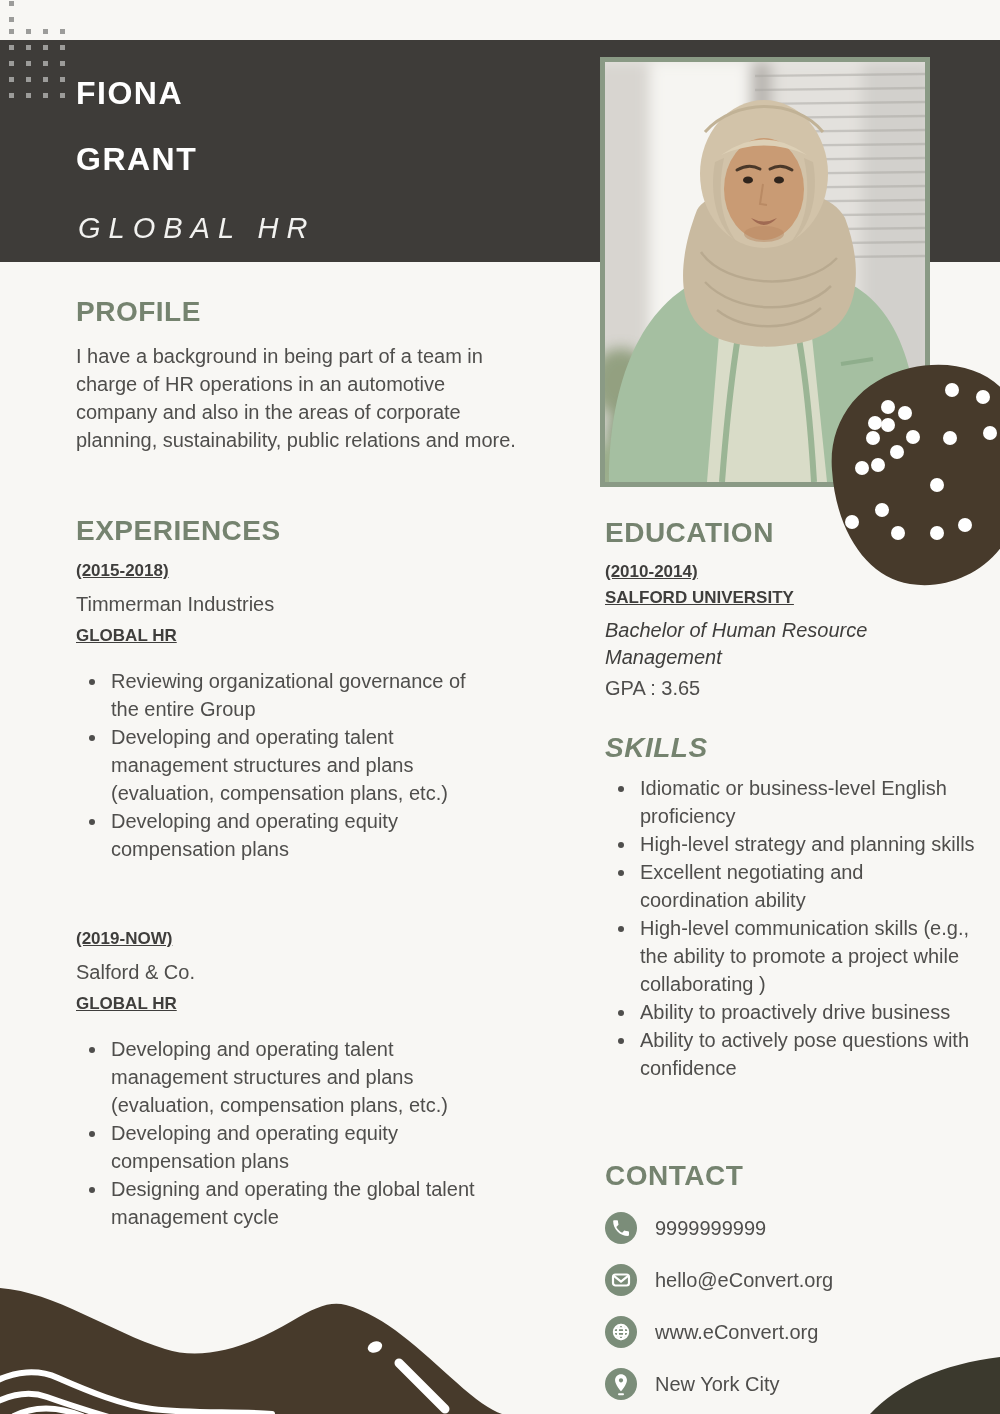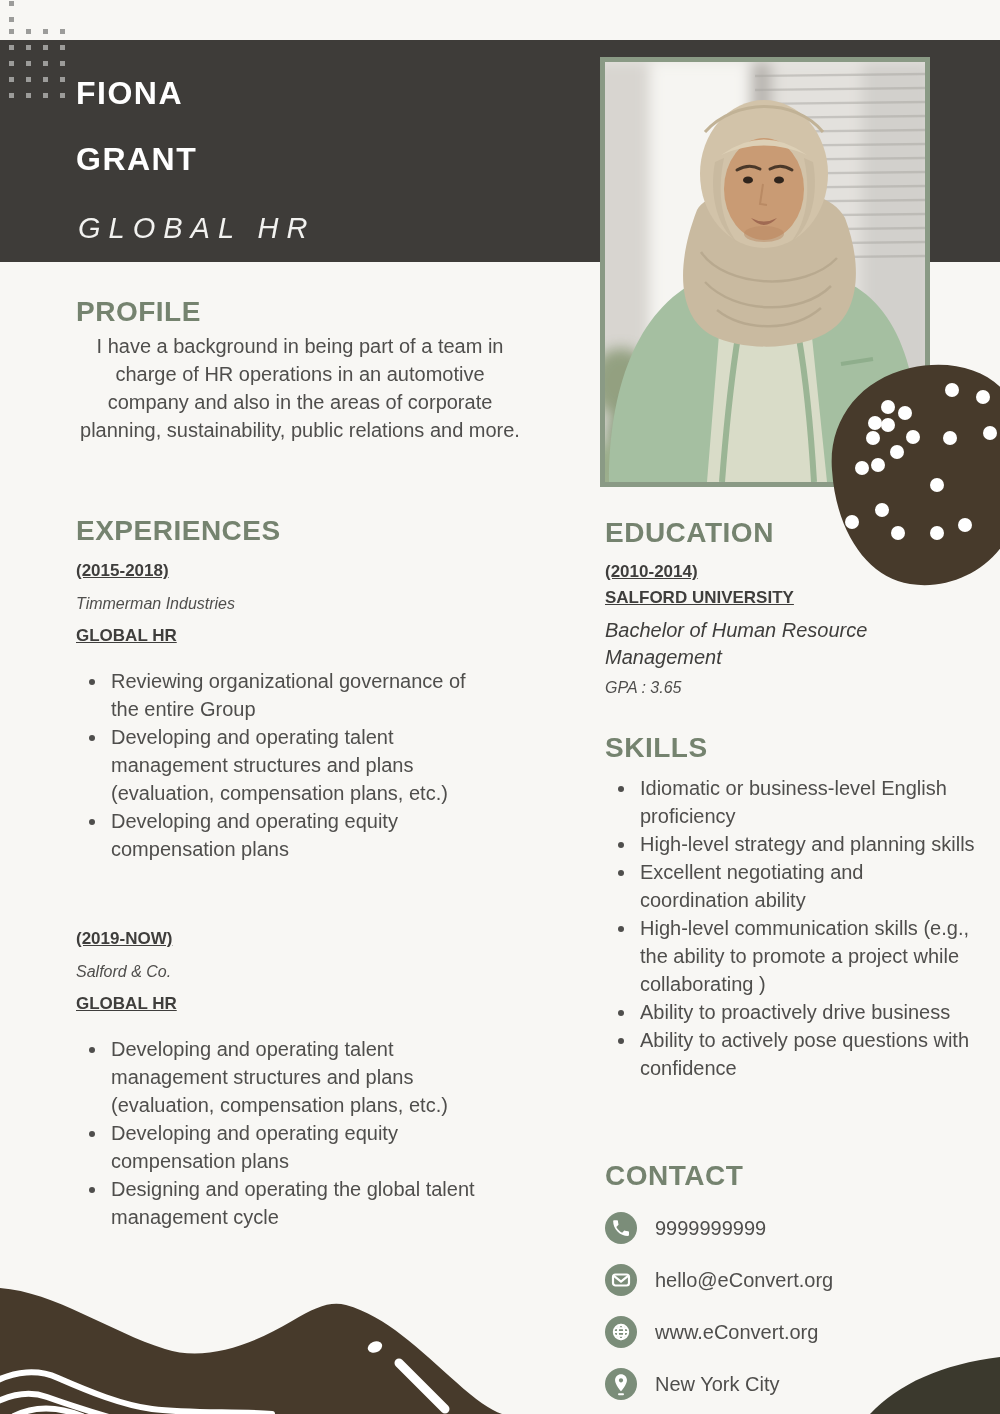--- a/index.html
+++ b/index.html
@@ -31,40 +31,40 @@
   
   .photo{position:absolute;left:600px;top:57px;width:330px;height:430px;border:5px solid var(--photo-border);z-index:3;background:#e7e5e1;}
   .photo svg{display:block;}
   
   .blob-right{position:absolute;left:818px;top:352px;z-index:4;}
   
   .sec-h{font-size:28px;line-height:32px;font-weight:700;color:var(--accent-green);letter-spacing:.5px;}
   .abs{position:absolute;z-index:5;}
   .body-text{font-size:20px;line-height:28px;color:var(--text-body);}
   .bold-line{font-size:17px;line-height:26px;font-weight:700;color:var(--text-dark);text-decoration:underline;}
-  .plain-line{font-size:16px;line-height:26px;color:var(--text-body);font-style:italic;}
+  .plain-line{font-size:20px;line-height:26px;color:var(--text-body);}
   ul.blist{list-style:disc outside;padding-left:32px;}
   ul.blist li{font-size:20px;line-height:28px;color:var(--text-body);padding-left:3px;}
   
   .profile{left:76px;top:296px;width:448px;}
-  .profile .body-text{margin-top:4px;text-align:center;}
+  .profile .body-text{margin-top:14px;}
   .exp-h{left:76px;top:515px;}
   .job1{left:76px;top:558px;width:440px;}
   .job2{left:76px;top:926px;width:440px;}
   .job .period{margin-bottom:7px;}
   .job .company{margin-bottom:6px;}
   .job .role{margin-bottom:18px;}
   .job ul.blist{width:408px;}
   
   .edu{left:605px;top:517px;width:360px;}
   .edu .period{margin-top:10px;}
   .edu .school{}
   .edu .degree{margin-top:6px;font-size:20px;line-height:27px;font-style:italic;color:var(--text-dark);width:300px;}
   .edu .gpa{margin-top:4px;}
-  .skills-h{left:605px;top:732px;}
+  .skills-h{left:605px;top:732px;font-style:italic;}
   .skills-list{left:605px;top:774px;width:372px;}
   .contact-h{left:605px;top:1160px;}
   .contact-rows{left:605px;top:1212px;display:flex;flex-direction:column;gap:20px;}
   .c-row{display:flex;align-items:center;gap:18px;height:32px;}
   .c-icon{width:32px;height:32px;flex:0 0 32px;}
   .c-text{font-size:20px;color:var(--text-body);}
   
   .blob-bottom{position:absolute;left:0;top:1250px;z-index:2;}
   .corner-br{position:absolute;right:0;bottom:0;z-index:2;}
 </style>

